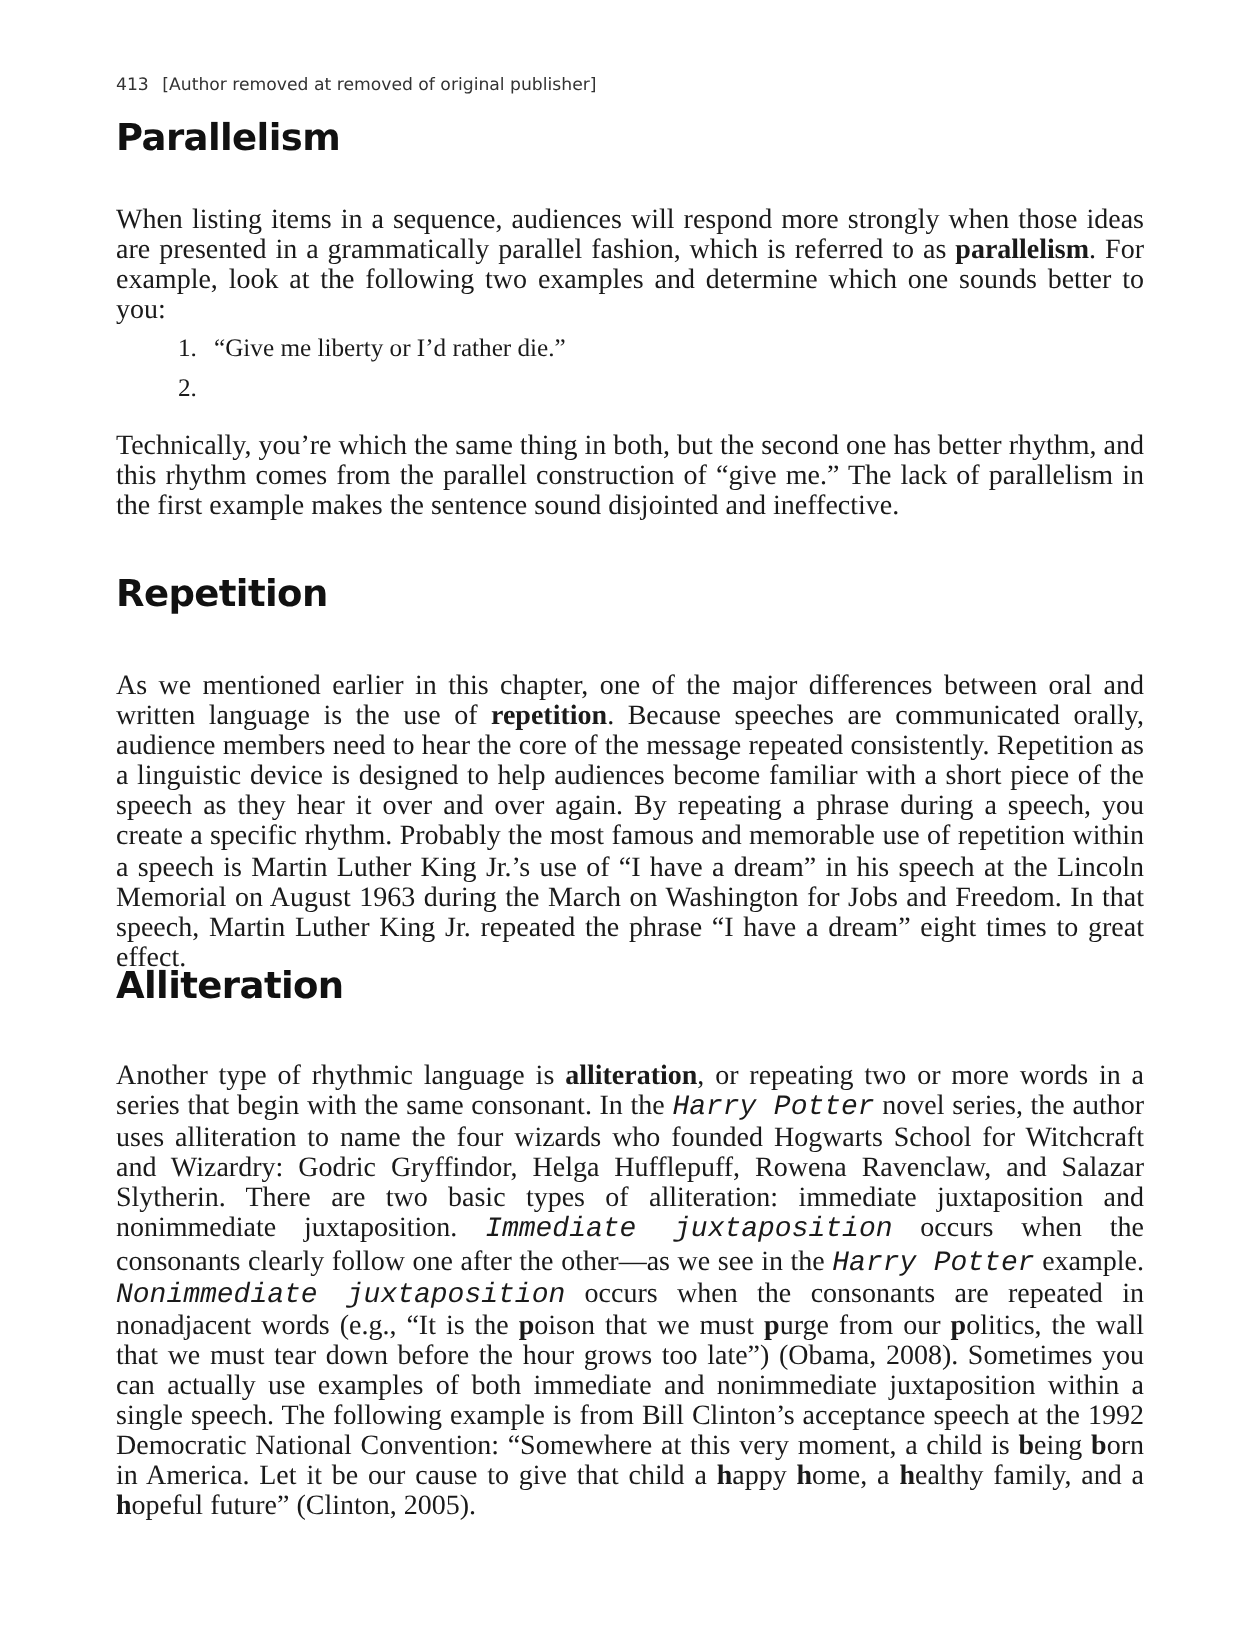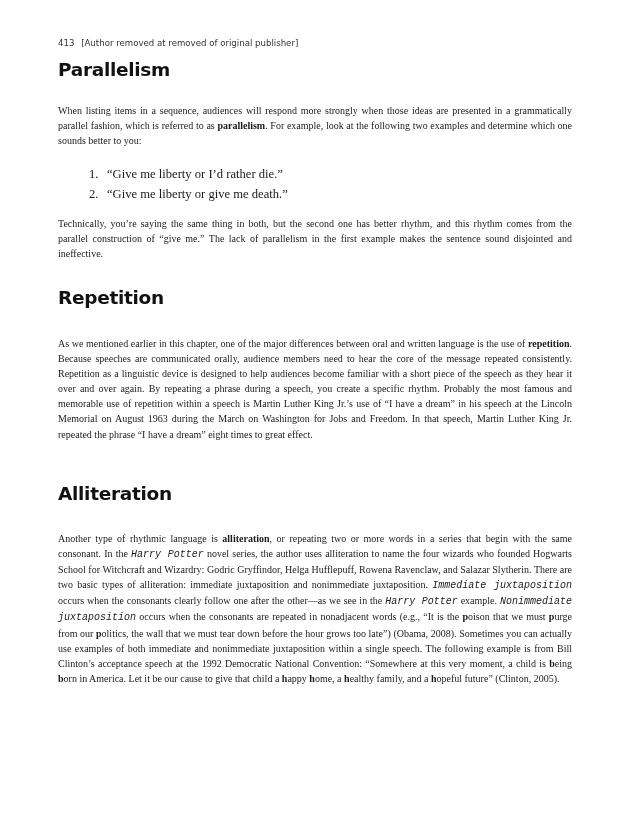--- a/index.html
+++ b/index.html
@@ -44,21 +44,21 @@
       color: #111111;
       white-space: nowrap;
       line-height: 22px;
     }
     .para {
       position: absolute;
       left: 0;
       width: 514px;
       margin: 0;
       font-family: "Liberation Serif", serif;
-      font-size: 10px;
+      font-size: 14px;
       line-height: 15.1px;
       text-align: justify;
       hyphens: manual;
       color: #1a1a1a;
     }
     .para b { font-weight: bold; }
     .para i { font-style: italic; font-family: Liberation Mono, monospace; }
     .olist {
       position: absolute;
       left: 0;
@@ -95,25 +95,24 @@
 
   <p class="para" style="top:103px">When listing items in a sequence, audiences will respond more strongly when those ideas are presented in a grammatically parallel fashion, which is referred to as <b>parallelism</b>. For example, look at the follow­ing two examples and determine which one sounds better to you:</p>
 
   <ol class="olist" style="top:167px">
     <li>
       <span class="num">1.</span>
       <span>“Give me liberty or I’d rather die.”</span>
     </li>
     <li>
       <span class="num">2.</span>
-      <span>“Give me liberty or give me death.”</span>
     </li>
   </ol>
 
-  <p class="para" style="top:216px">Technically, you’re saying the same thing in both, but the second one has better rhythm, and this rhythm comes from the parallel construction of “give me.” The lack of parallelism in the first example makes the sentence sound disjointed and ineffective.</p>
+  <p class="para" style="top:216px">Technically, you’re which the same thing in both, but the second one has better rhythm, and this rhythm comes from the parallel construction of “give me.” The lack of parallelism in the first example makes the sentence sound disjointed and ineffective.</p>
 
   <h2 class="section-title" style="top:287px">Repetition</h2>
 
   <p class="para" style="top:336px">As we mentioned earlier in this chapter, one of the major differences between oral and written language is the use of <b>repetition</b>. Because speeches are communicated orally, audience members need to hear the core of the message repeated consistently. Repetition as a linguistic device is designed to help audiences become familiar with a short piece of the speech as they hear it over and over again. By repeating a phrase during a speech, you create a specific rhythm. Probably the most famous and memorable use of repetition within a speech is Martin Luther King Jr.’s use of “I have a dream” in his speech at the Lin­coln Memorial on August 1963 during the March on Washington for Jobs and Freedom. In that speech, Martin Luther King Jr. repeated the phrase “I have a dream” eight times to great effect.</p>
 
   <h2 class="section-title" style="top:483px">Alliteration</h2>
 
   <p class="para" style="top:531px">Another type of rhythmic language is <b>alliteration</b>, or repeating two or more words in a series that begin with the same consonant. In the <i>Harry Potter</i> novel series, the author uses alliteration to name the four wizards who founded Hogwarts School for Witchcraft and Wizardry: Godric Gryffindor, Helga Huf­flepuff, Rowena Ravenclaw, and Salazar Slytherin. There are two basic types of alliteration: immedi­ate juxtaposition and nonimmediate juxtaposition. <i>Immediate juxtaposition</i> occurs when the consonants clearly follow one after the other—as we see in the <i>Harry Potter</i> example. <i>Nonimmediate juxtaposition</i> occurs when the consonants are repeated in nonadjacent words (e.g., “It is the <b>p</b>oison that we must <b>p</b>urge from our <b>p</b>olitics, the wall that we must tear down before the hour grows too late”) (Obama, 2008). Sometimes you can actually use examples of both immediate and nonimmediate juxtaposition within a single speech. The following example is from Bill Clinton’s acceptance speech at the 1992 Democratic National Convention: “Somewhere at this very moment, a child is <b>b</b>eing <b>b</b>orn in America. Let it be our cause to give that child a <b>h</b>appy <b>h</b>ome, a <b>h</b>ealthy family, and a <b>h</b>opeful future” (Clinton, 2005).</p>
 
 </div>

